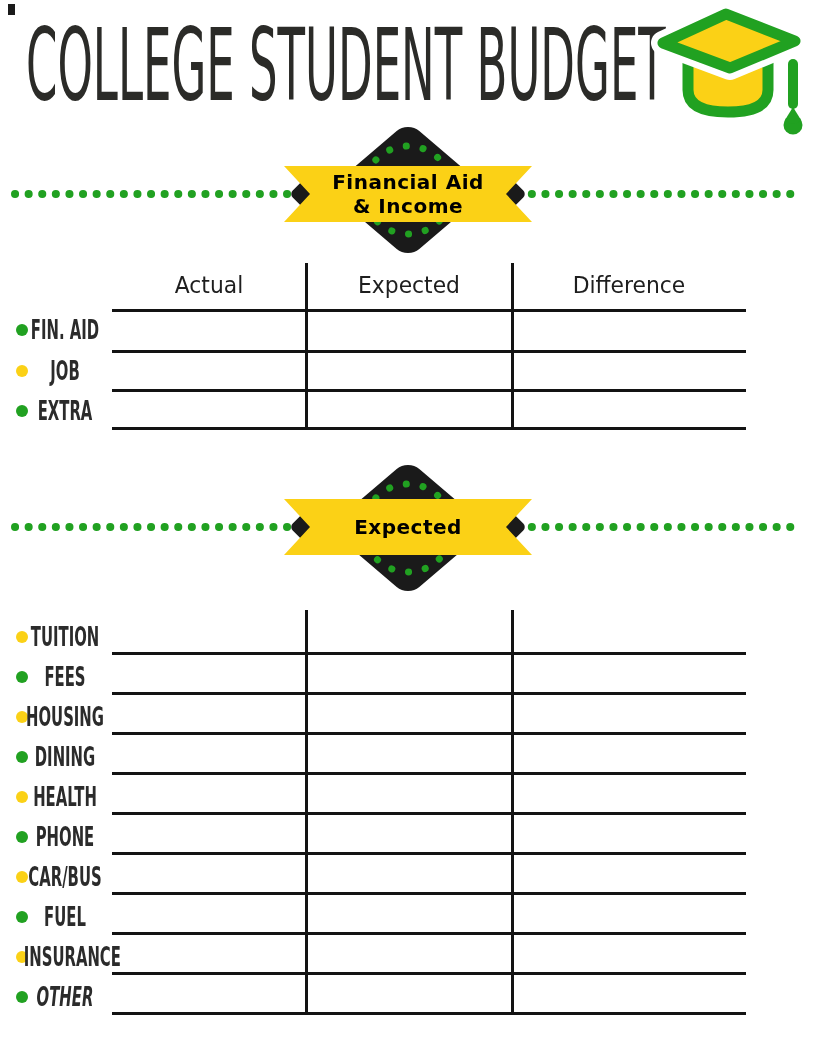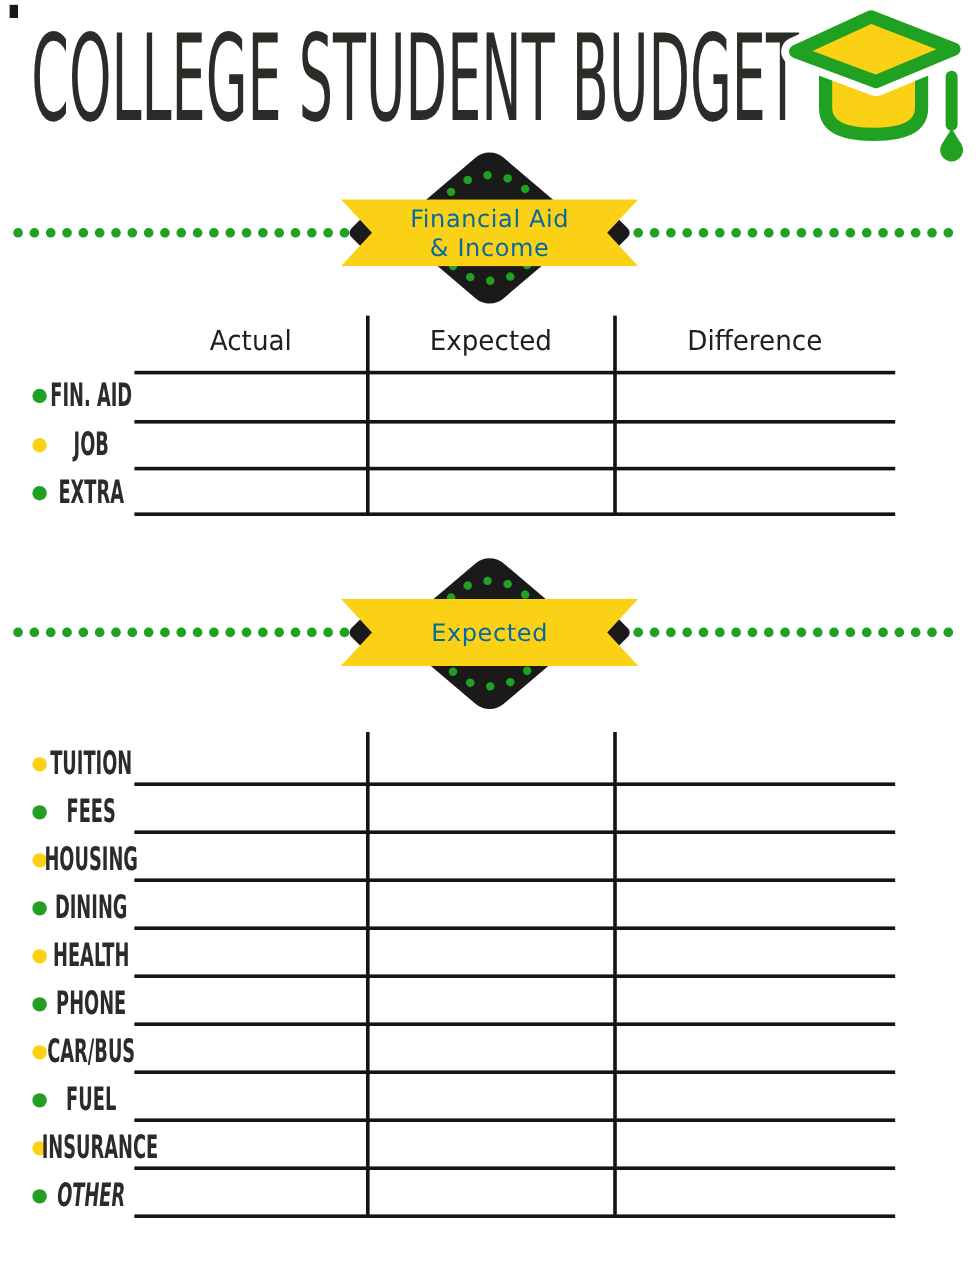--- a/index.html
+++ b/index.html
@@ -22,28 +22,28 @@
   .diamond-outer{position:absolute;left:408px;top:var(--dy);
                  transform:translate(-50%,-50%) scaleY(0.85);}
   .diamond{width:114px;height:114px;background:#1a1a1a;border-radius:16px;transform:rotate(45deg);}
   .dotcircle{position:absolute;left:408px;top:var(--dy);transform:translate(-50%,-50%);}
   .fold{position:absolute;top:var(--cy);width:28px;height:28px;border-radius:5px;background:#1a1a1a;}
   .fold-l{left:309px;transform:translate(-50%,-50%) rotate(45deg);}
   .fold-r{left:507px;transform:translate(-50%,-50%) rotate(45deg);}
   .ribbon{position:absolute;left:284px;top:calc(var(--cy) - 28px);width:248px;height:56px;
           background:#FBD116;display:flex;flex-direction:column;justify-content:center;align-items:center;
           clip-path:polygon(0 0,100% 0,calc(100% - 26px) 50%,100% 100%,0 100%,26px 50%);}
-  .ribbon span{font-weight:normal;font-size:20px;line-height:1.2;color:#0369a1;letter-spacing:0.5px;}
+  .ribbon span{font-weight:bold;font-size:20px;line-height:1.2;color:#000000;letter-spacing:0.5px;}
 
   
   .colhead{position:absolute;top:269px;height:32px;line-height:32px;text-align:center;
            font-size:23px;color:#1e1e1e;transform:scaleX(0.95);}
   .hline{position:absolute;left:112px;width:634px;height:3px;background:#131313;}
   .vline{position:absolute;width:3px;background:#131313;}
-  .rowwrap{position:absolute;left:11px;width:120px;height:32px;}
+  .rowwrap{position:absolute;left:0;width:120px;height:32px;}
   .bullet{position:absolute;left:16px;top:10px;width:12px;height:12px;border-radius:50%;}
   .rowtext{position:absolute;left:-10px;top:0;width:150px;height:32px;line-height:32px;
            text-align:center;font-weight:bold;font-size:27px;color:#2b2b2b;
            transform:scaleX(0.55);transform-origin:50% 50%;white-space:nowrap;}
 </style>
 </head>
 <body>
 
 <div class="page">
 

